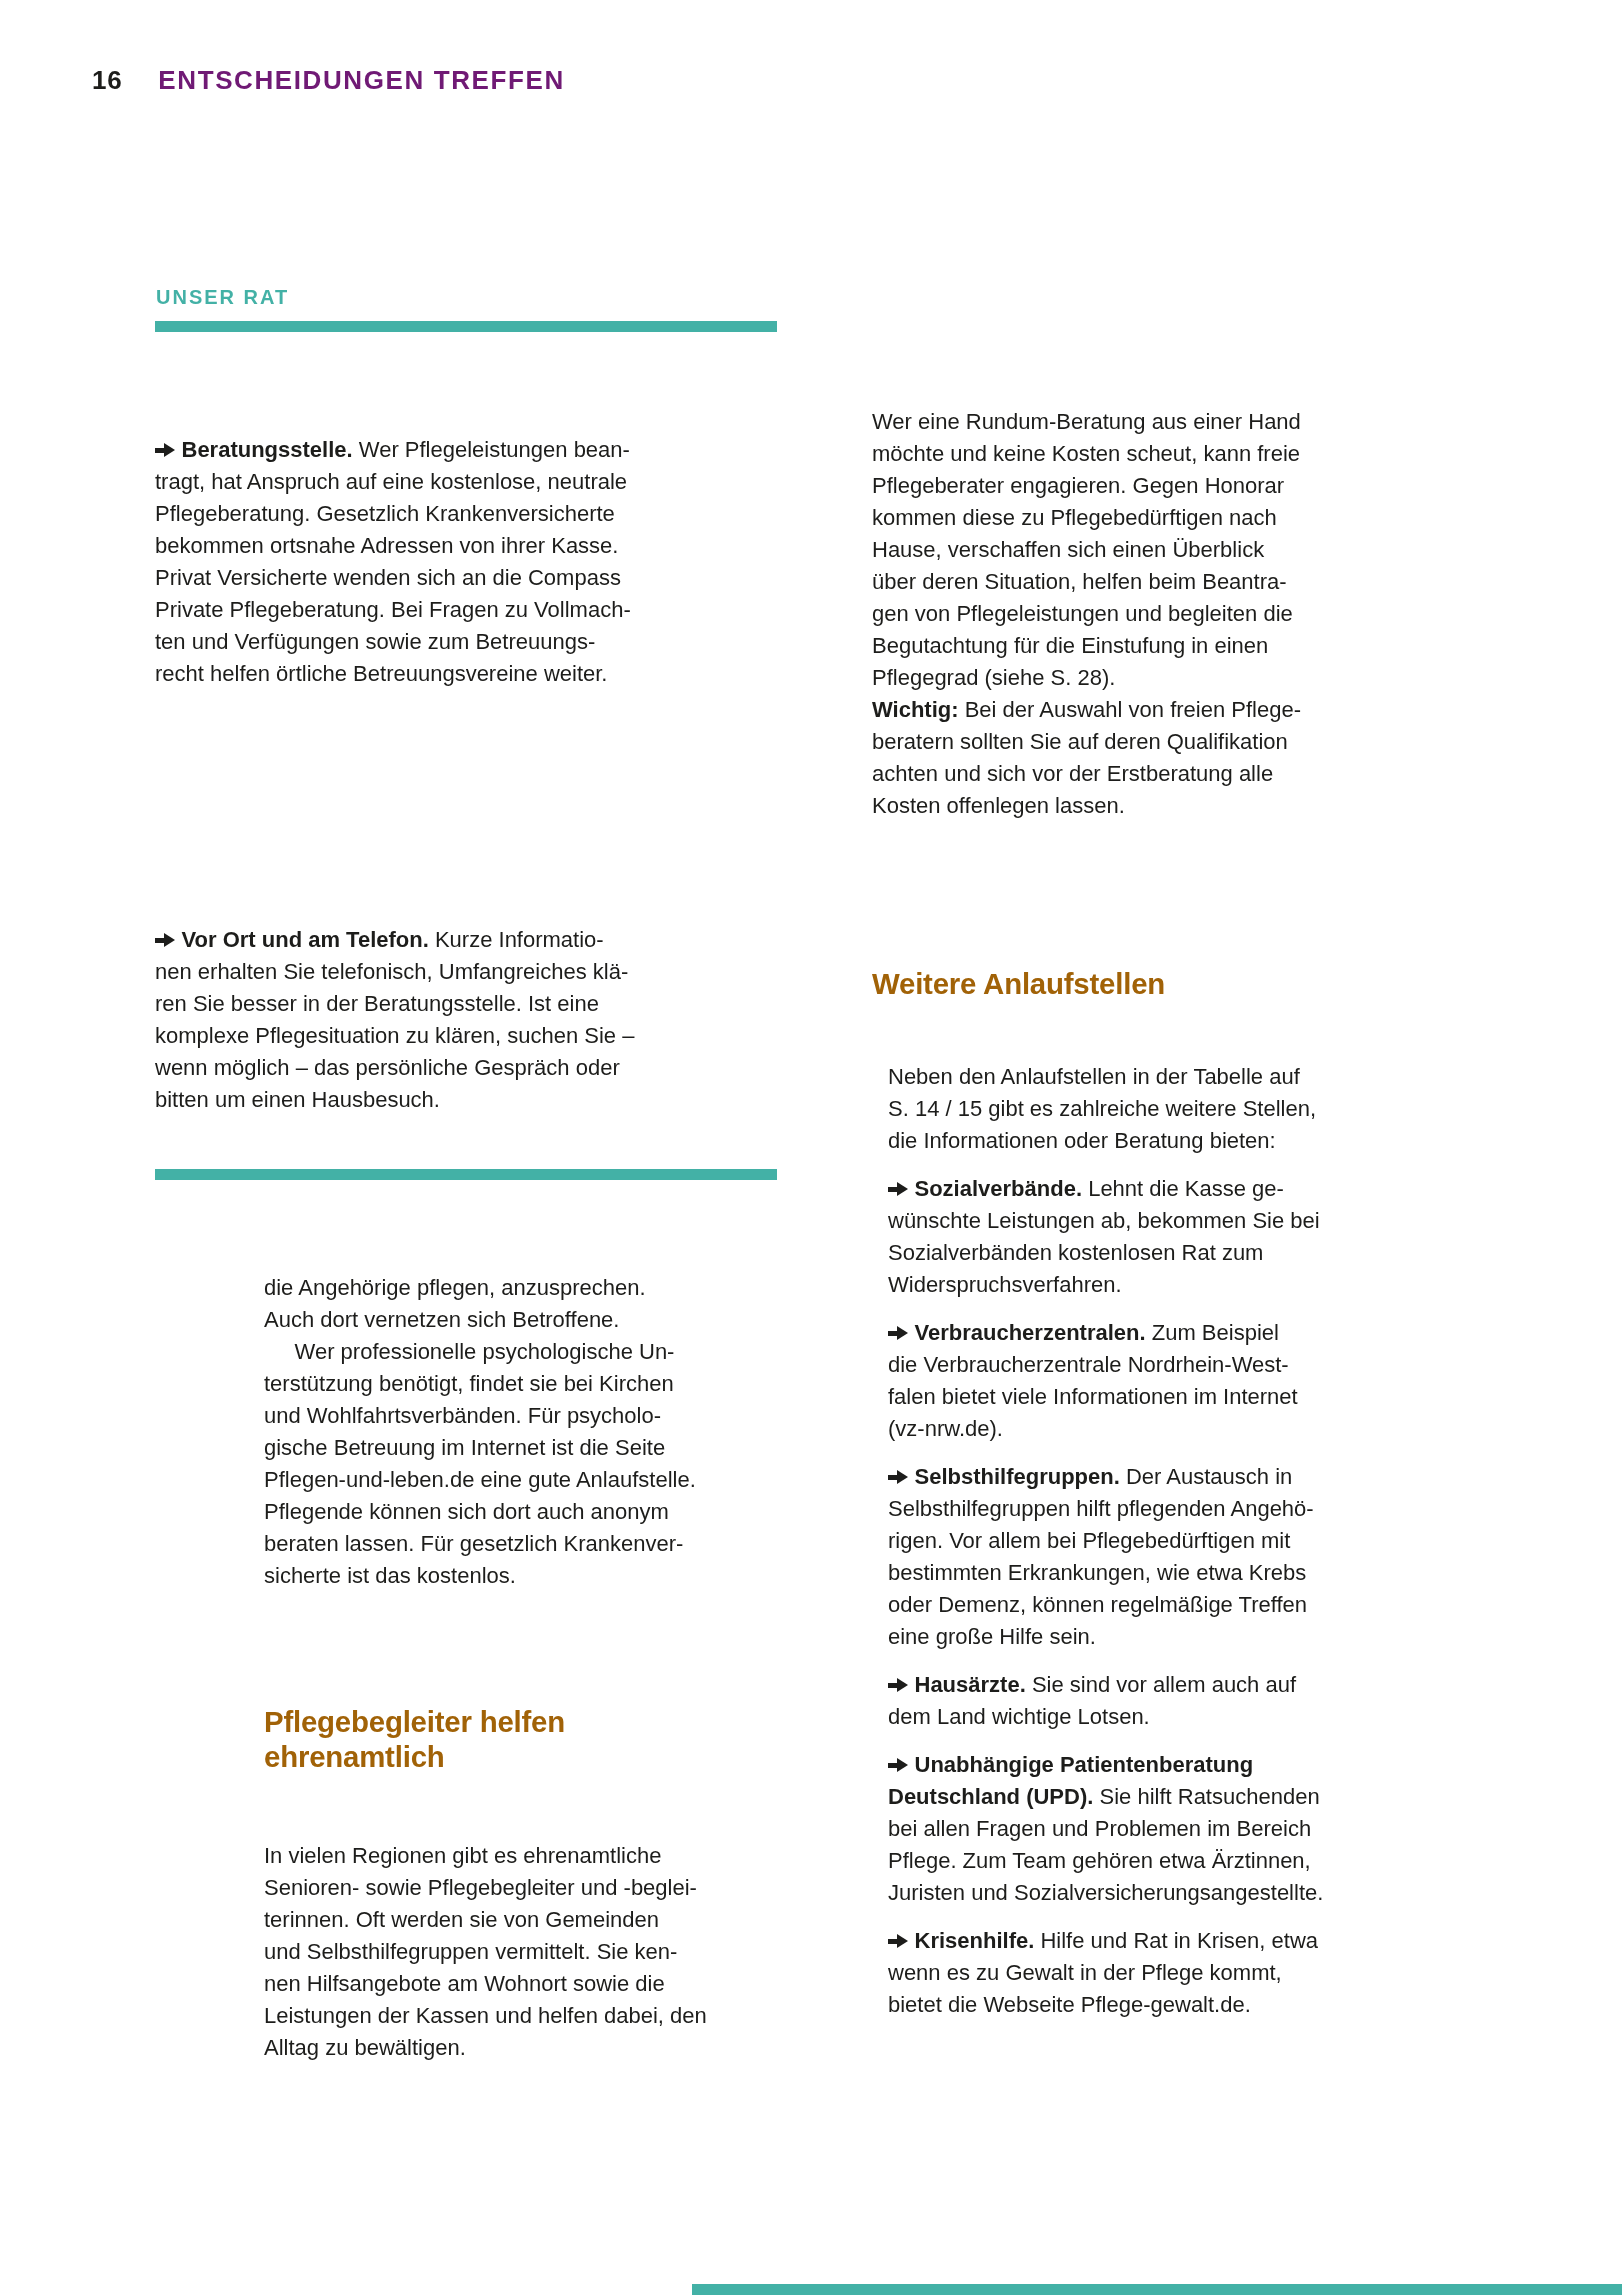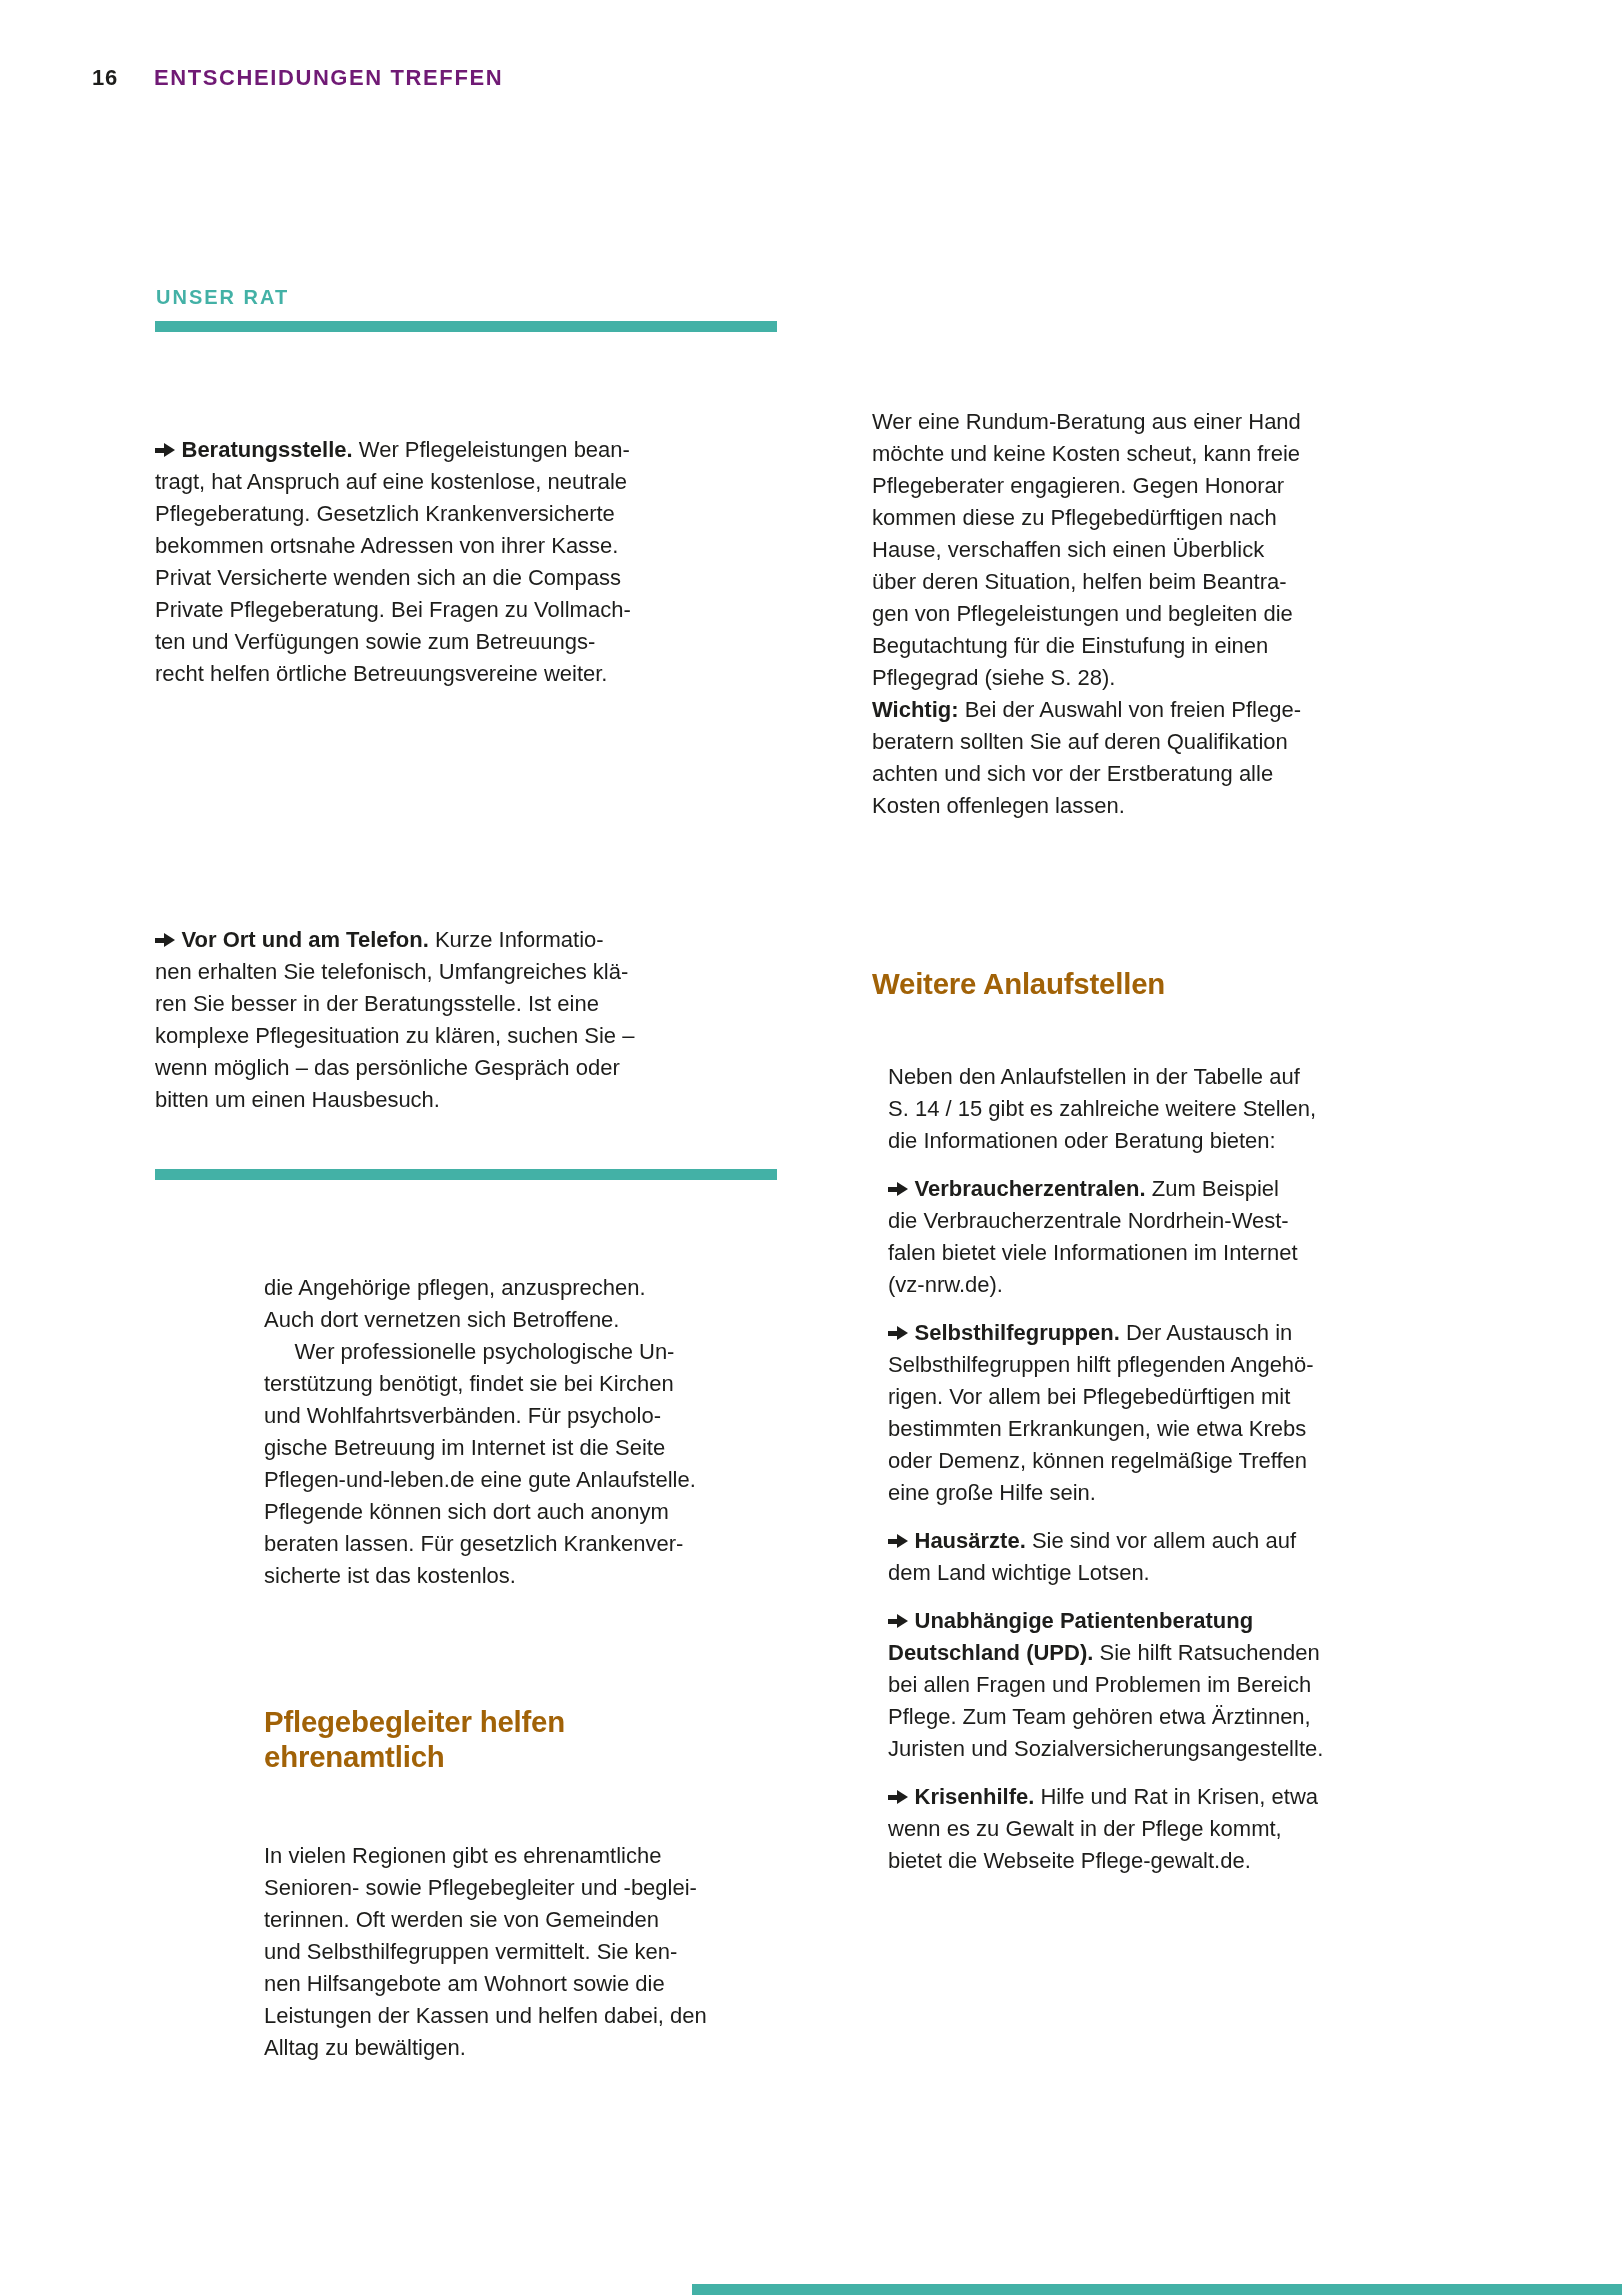--- a/index.html
+++ b/index.html
@@ -10,21 +10,21 @@
     background:#ffffff;
     font-family:"Liberation Sans", sans-serif;
     color:#1d1d1b;
     overflow:hidden;
   }
 
   
   .page-header {
     position:absolute; top:65px; left:92px;
     display:flex; gap:36px; align-items:center;
-    font-size:22px; font-weight:bold;
+    font-size:26px; font-weight:bold;
   }
   .page-number { color:#1d1d1b; letter-spacing:0.7px; }
   .section-title { color:#701a75; letter-spacing:1.6px; }
 
   
   .bar { position:absolute; height:11px; background:#43b1a6; }
   .bar-top { top:321px; left:155px; width:622px; }
   .bar-box { top:1169px; left:155px; width:622px; }
   .bar-footer { top:2284px; left:692px; width:931px; }
 
@@ -134,20 +134,24 @@
 beratern sollten Sie auf deren Qualifikation
 achten und sich vor der Erstberatung alle
 Kosten offenlegen lassen.</span></div>
 
   <h2 class="heading2 rc-heading">Weitere Anlaufstellen</h2>
 
   <div class="rc-rest">
     <div class="flow">Neben den Anlaufstellen in der Tabelle auf
 S. 14 / 15 gibt es zahlreiche weitere Stellen,
 die Informationen oder Beratung bieten:</div>
+    <div class="flow"><span class="arrow-icon"></span><b>Sozialverbände.</b> <span>Lehnt die Kasse ge-
+wünschte Leistungen ab, bekommen Sie bei
+Sozialverbänden kostenlosen Rat zum
+Widerspruchsverfahren.</span></div>
     <div class="flow"><span class="arrow-icon"></span><b>Verbraucherzentralen.</b> <span>Zum Beispiel
 die Verbraucherzentrale Nordrhein-West-
 falen bietet viele Informationen im Internet
 (vz-nrw.de).</span></div>
     <div class="flow"><span class="arrow-icon"></span><b>Selbsthilfegruppen.</b> <span>Der Austausch in
 Selbsthilfegruppen hilft pflegenden Angehö-
 rigen. Vor allem bei Pflegebedürftigen mit
 bestimmten Erkrankungen, wie etwa Krebs
 oder Demenz, können regelmäßige Treffen
 eine große Hilfe sein.</span></div>

